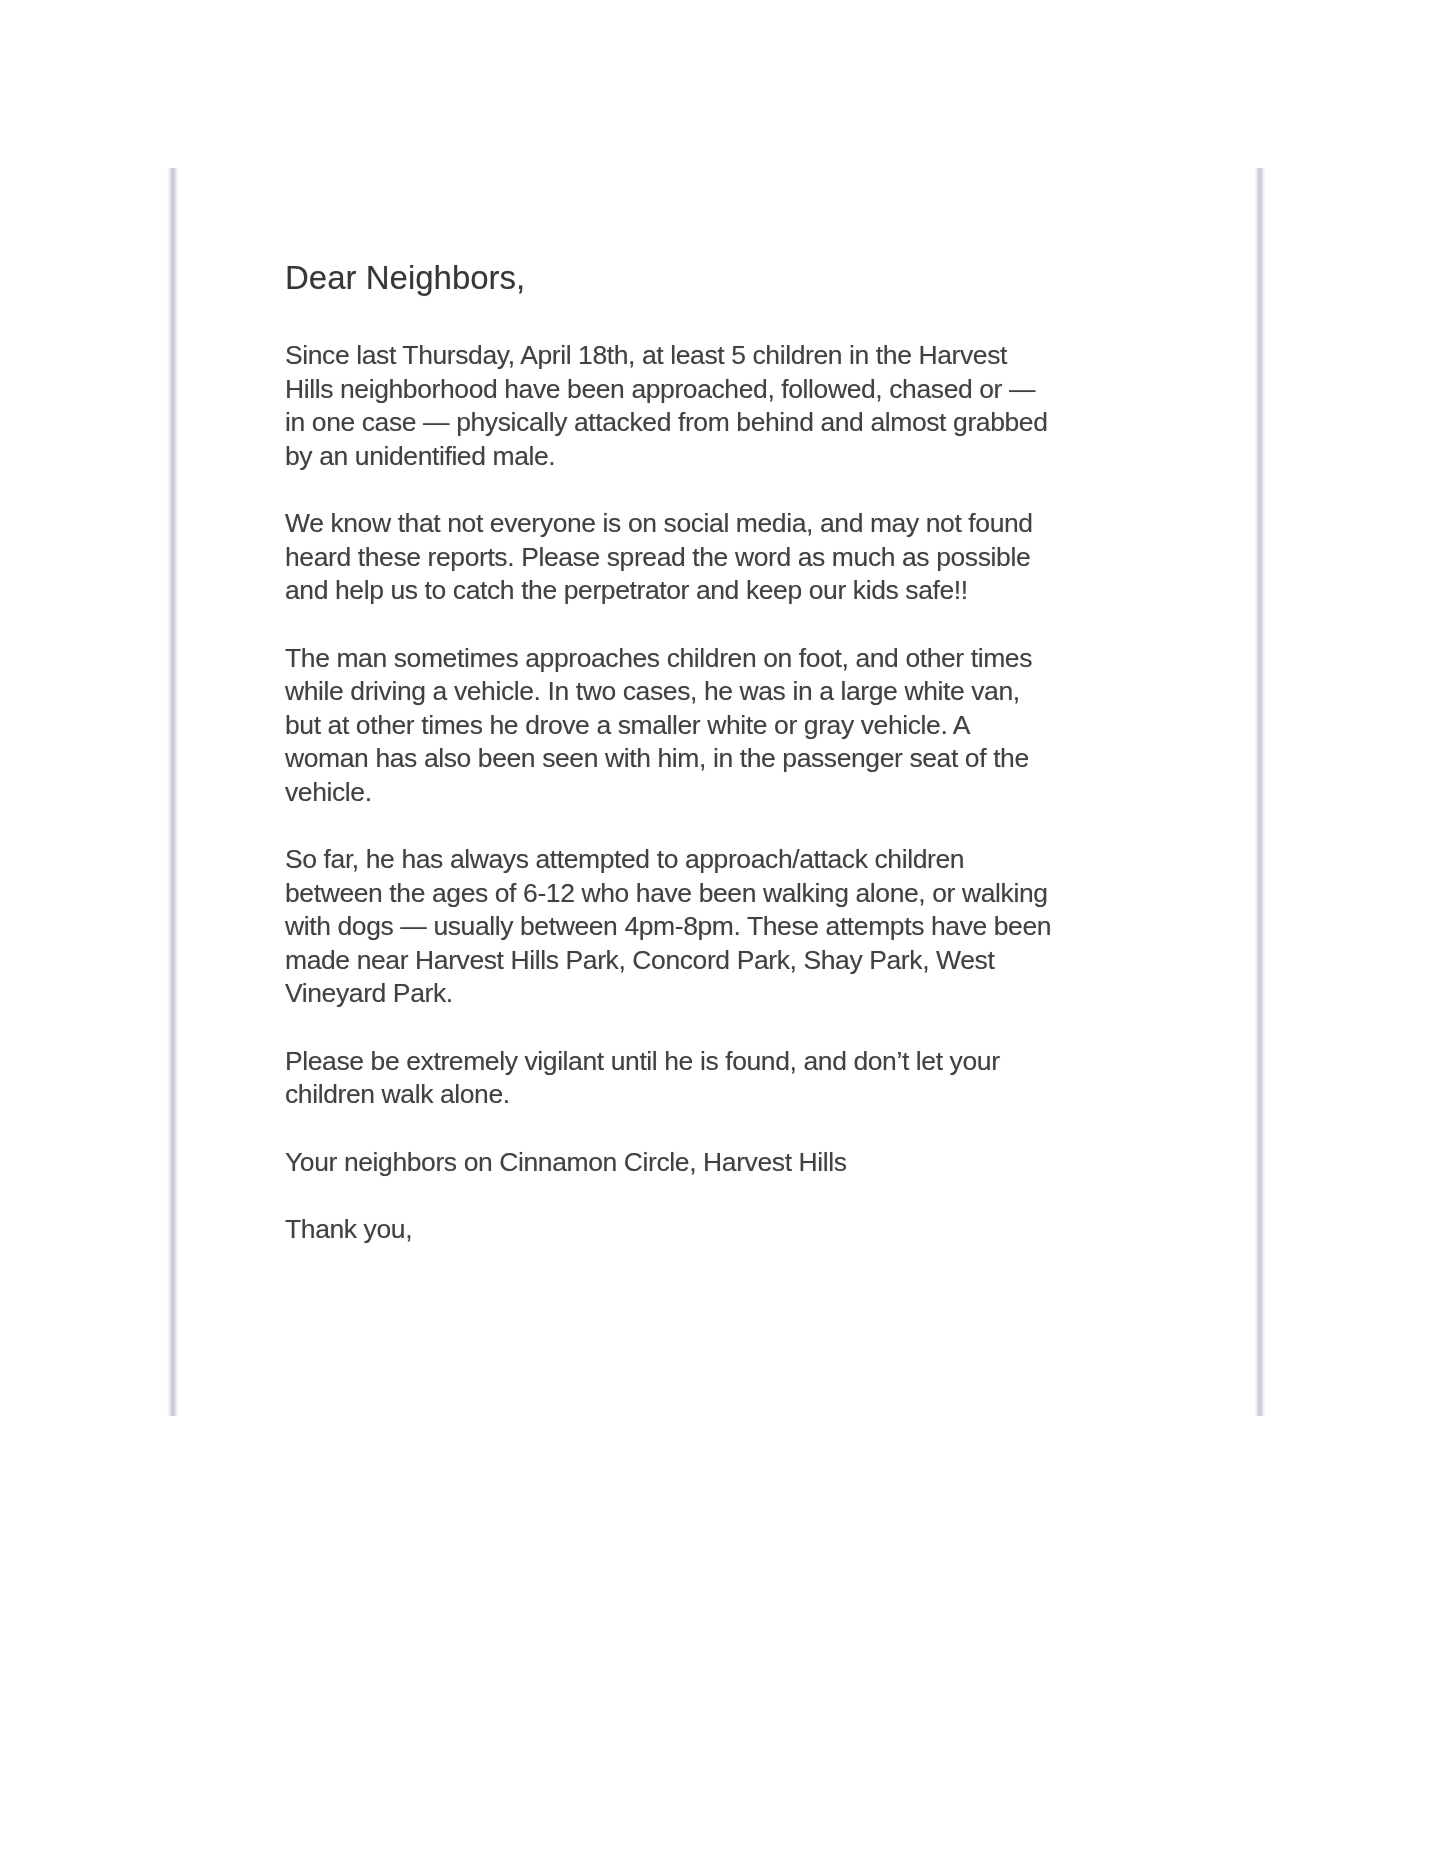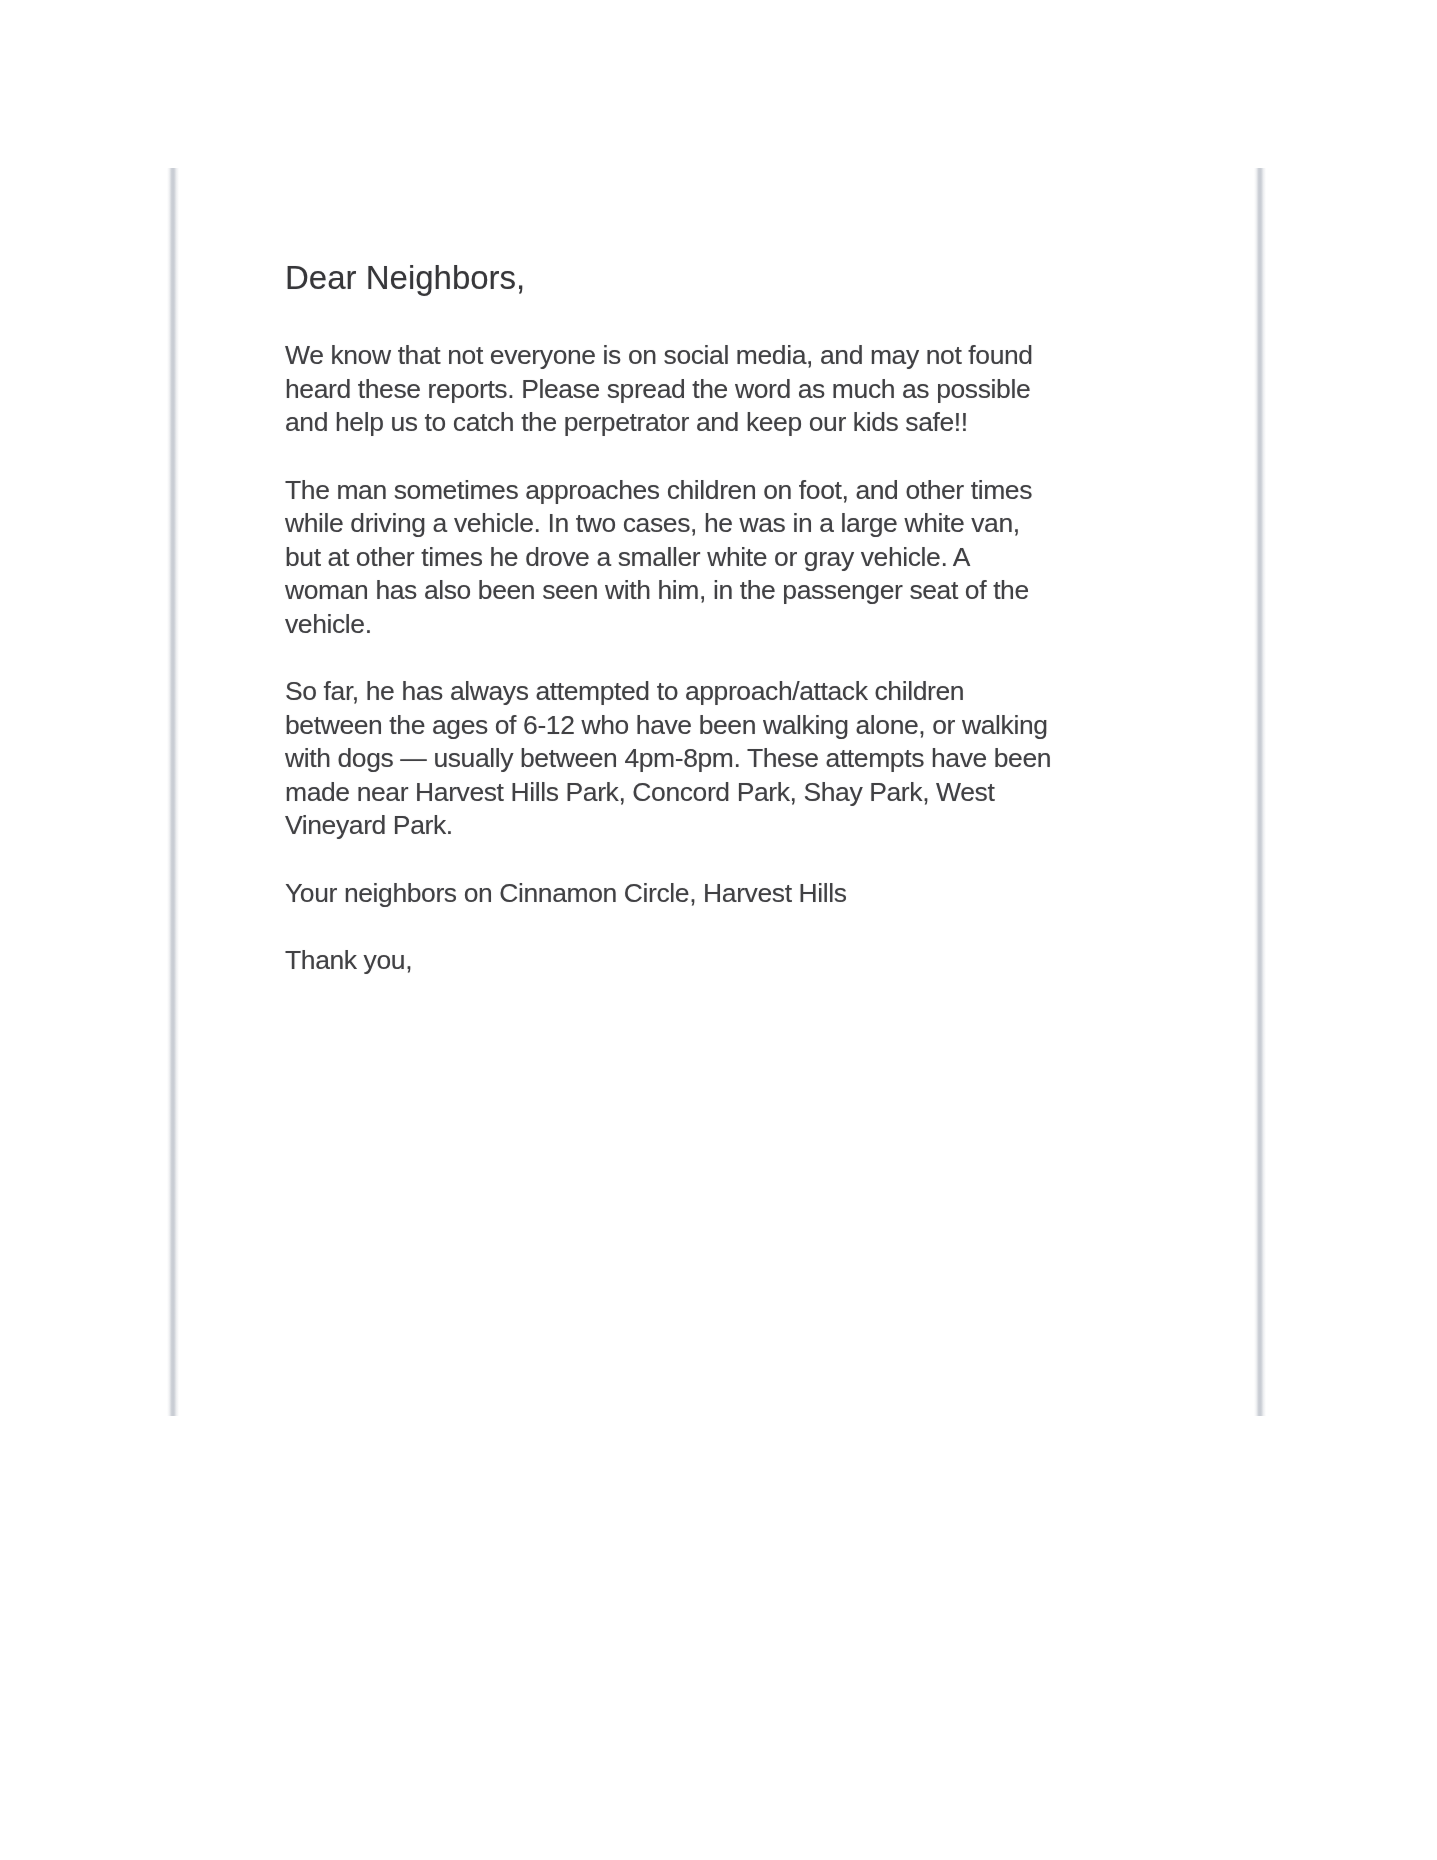--- a/index.html
+++ b/index.html
@@ -68,37 +68,43 @@
 
 <div class="page">
 
   <div class="edge-bar left"></div>
   <div class="edge-bar right"></div>
 
   <div class="letter">
 
     <div class="salutation">Dear Neighbors,</div>
 
+    <p class="para"><span>Since last Thursday, April 18th, at least 5 children in the Harvest
+Hills neighborhood have been approached, followed, chased or —
+in one case — physically attacked from behind and almost grabbed
+by an unidentified male.</span></p>
 
     <p class="para"><span>We know that not everyone is on social media, and may not found
 heard these reports. </span><span class="underlined">Please spread the word as much as possible
 and help us to catch the perpetrator and keep our kids safe!!</span></p>
 
     <p class="para"><span>The man sometimes approaches children on foot, and other times
 while driving a vehicle. In two cases, he was in a large white van,
 but at other times he drove a smaller white or gray vehicle. A
 woman has also been seen with him, in the passenger seat of the
 vehicle.</span></p>
 
     <p class="para"><span>So far, he has always attempted to approach/attack children
 between the ages of 6-12 who have been walking alone, or walking
 with dogs — usually between 4pm-8pm. These attempts have been
 made near Harvest Hills Park, Concord Park, Shay Park, West
 Vineyard Park.</span></p>
 
 
+    <p class="para"><span>Please be extremely vigilant until he is found, and don’t let your
+children walk alone.</span></p>
 
     <p class="para"><span>Your neighbors on Cinnamon Circle, Harvest Hills</span></p>
 
     <p class="para"><span>Thank you,</span></p>
 
   </div>
 </div>
 
 </body></html>

